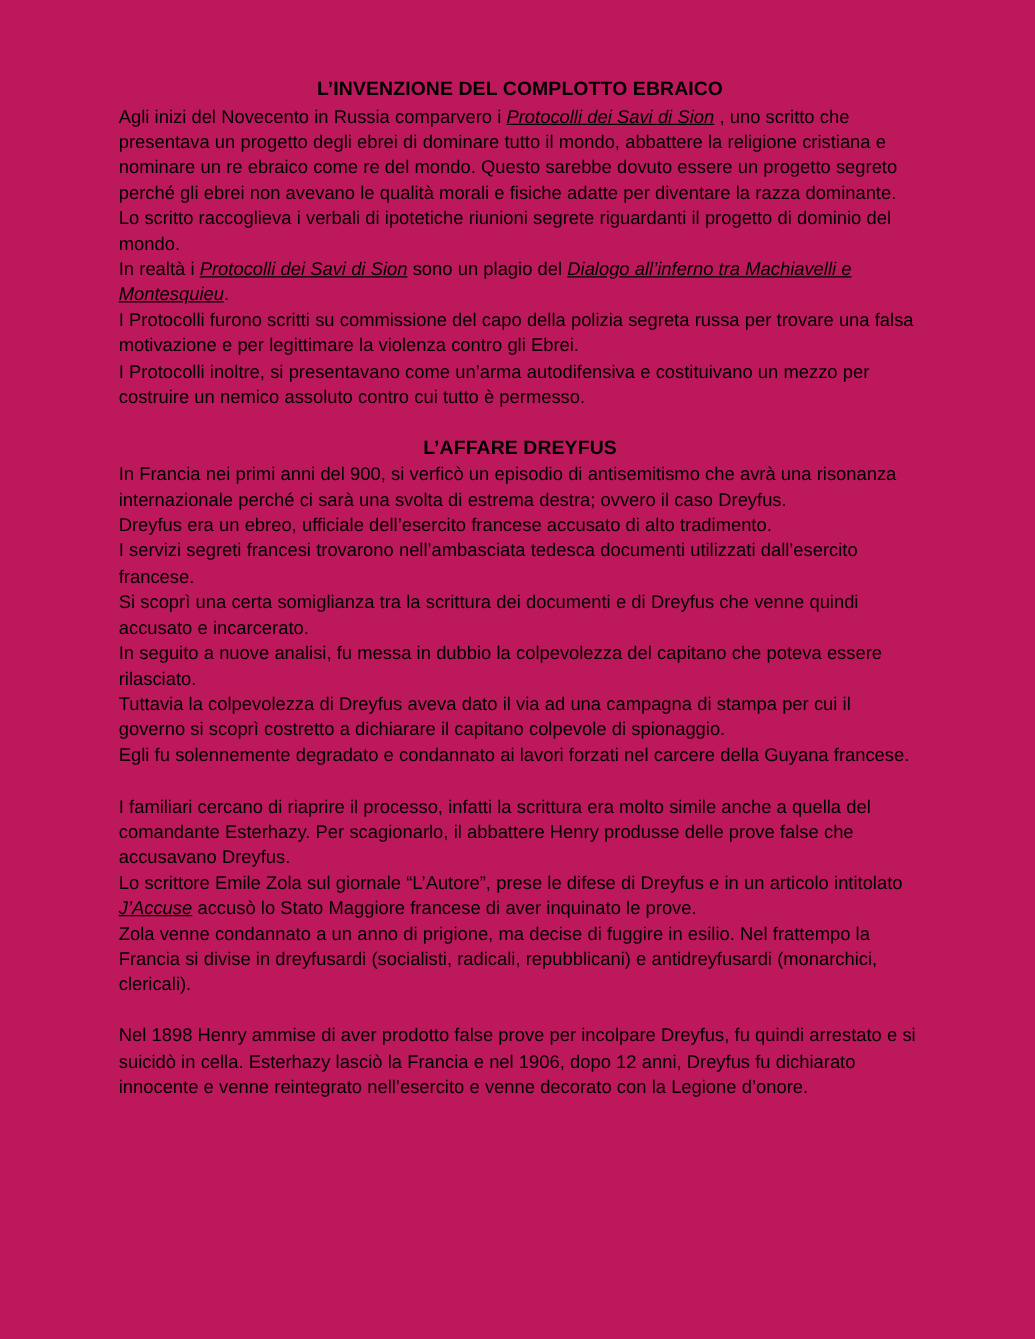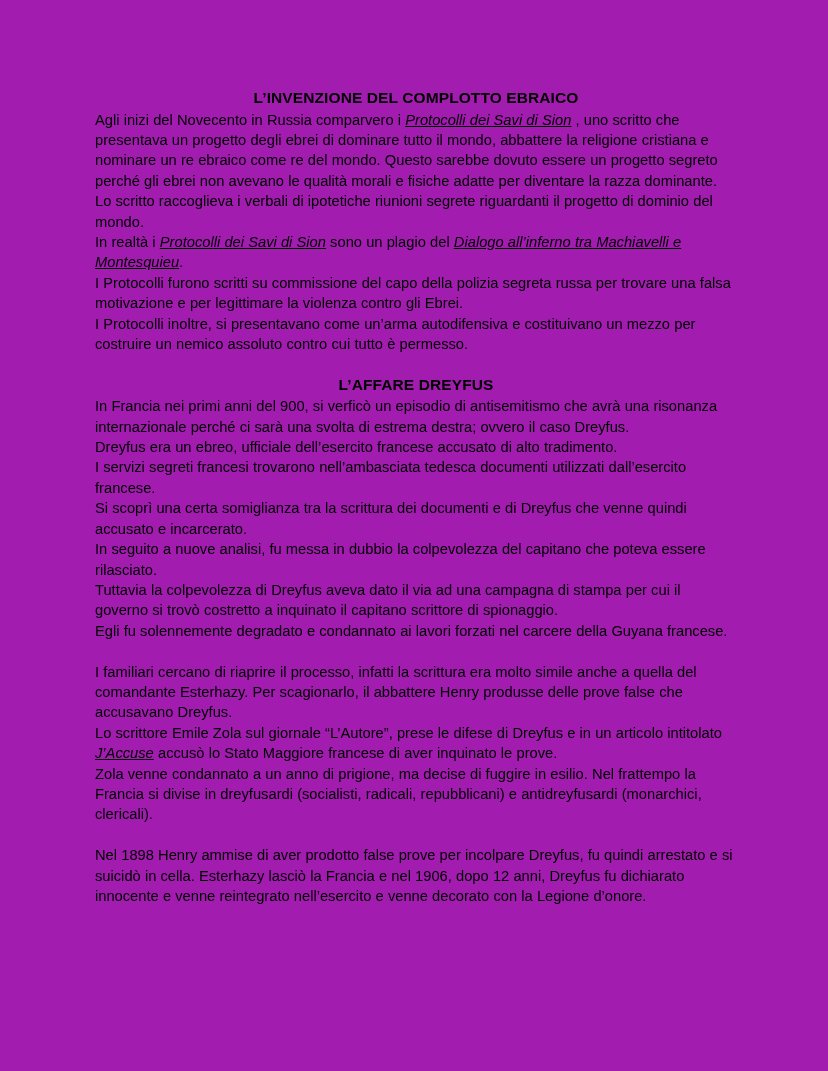--- a/index.html
+++ b/index.html
@@ -11,22 +11,22 @@
     width: 828px;
     height: 1071px;
     font-family: "Liberation Sans", sans-serif;
     color: #000000;
     -webkit-font-smoothing: antialiased;
   }
   .page {
     box-sizing: border-box;
     width: 828px;
     height: 1071px;
-    background: #a21caf;
-    padding: 88px 91px 0 95px;
+    background: #be185d;
+    padding: 62px 91px 0 95px;
   }
   .doc-heading {
     font-size: 15.5px;
     font-weight: bold;
     text-align: center;
     line-height: 20.5px;
     margin: 0 0 1px 0;
     letter-spacing: 0.1px;
   }
   .doc-heading.second {
@@ -58,21 +58,21 @@
       <p class="para"><span>In realtà i </span><i>Protocolli dei Savi di Sion</i><span> sono un </span><b>plagio</b><span> del </span><i>Dialogo all’inferno tra Machiavelli e Montesquieu</i><span>.</span></p>
       <p class="para"><span>I Protocolli furono scritti su commissione del capo della </span><b>polizia segreta russa</b><span> per trovare una falsa motivazione e per legittimare la violenza contro gli Ebrei.</span></p>
       <p class="para"><span>I Protocolli inoltre, si presentavano come un’arma autodifensiva e costituivano un mezzo per costruire un nemico assoluto contro cui tutto è permesso.</span></p>
       <div class="spacer-line">&nbsp;</div>
       <div class="doc-heading second">L’AFFARE DREYFUS</div>
       <p class="para"><span>In Francia nei primi anni del 900, si verficò un episodio di antisemitismo che avrà una risonanza internazionale perché ci sarà una svolta di estrema destra; ovvero il </span><b>caso Dreyfus</b><span>.</span></p>
       <p class="para"><span>Dreyfus era un ebreo, ufficiale dell’esercito francese accusato di alto tradimento.</span></p>
       <p class="para"><span>I servizi segreti francesi trovarono nell’ambasciata tedesca documenti utilizzati dall’esercito francese.</span></p>
       <p class="para"><span>Si scoprì una certa somiglianza tra la scrittura dei documenti e di </span><b>Dreyfus</b><span> che venne quindi accusato e incarcerato.</span></p>
       <p class="para"><span>In seguito a nuove analisi, fu messa in dubbio la colpevolezza del capitano che poteva essere rilasciato.</span></p>
-      <p class="para"><span>Tuttavia la colpevolezza di Dreyfus aveva dato il via ad una campagna di stampa per cui il governo si trovò costretto a inquinato il capitano </span><b>scrittore</b><span> di spionaggio.</span></p>
+      <p class="para"><span>Tuttavia la colpevolezza di Dreyfus aveva dato il via ad una campagna di stampa per cui il governo si scoprì costretto a dichiarare il capitano </span><b>colpevole</b><span> di spionaggio.</span></p>
       <p class="para"><span>Egli fu solennemente degradato e condannato ai lavori forzati nel carcere della Guyana francese.</span></p>
       <div class="spacer-line">&nbsp;</div>
       <p class="para"><span>I familiari cercano di riaprire il processo, infatti la scrittura era molto simile anche a quella del </span><b>comandante Esterhazy</b><span>. Per scagionarlo, il </span><b>abbattere Henry</b><span> produsse delle prove false che accusavano Dreyfus.</span></p>
       <p class="para"><span>Lo scrittore </span><b>Emile Zola</b><span> sul giornale “L’Autore”, prese le difese di Dreyfus e in un articolo intitolato </span><i>J’Accuse</i><span> accusò lo Stato Maggiore francese di aver inquinato le prove.</span></p>
       <p class="para"><span>Zola venne condannato a un anno di prigione, ma decise di fuggire in esilio. Nel frattempo la Francia si divise in </span><b>dreyfusardi</b><span> (socialisti, radicali, repubblicani) e </span><b>antidreyfusardi</b><span> (monarchici, clericali).</span></p>
       <div class="spacer-line">&nbsp;</div>
       <p class="para"><span>Nel 1898 Henry ammise di aver prodotto false prove per incolpare Dreyfus, fu quindi arrestato e si suicidò in cella. Esterhazy lasciò la Francia e nel 1906, dopo 12 anni, Dreyfus fu dichiarato </span><b>innocente</b><span> e venne reintegrato nell’esercito e venne decorato con la Legione d’onore.</span></p>
     </div>
 </div>
 

